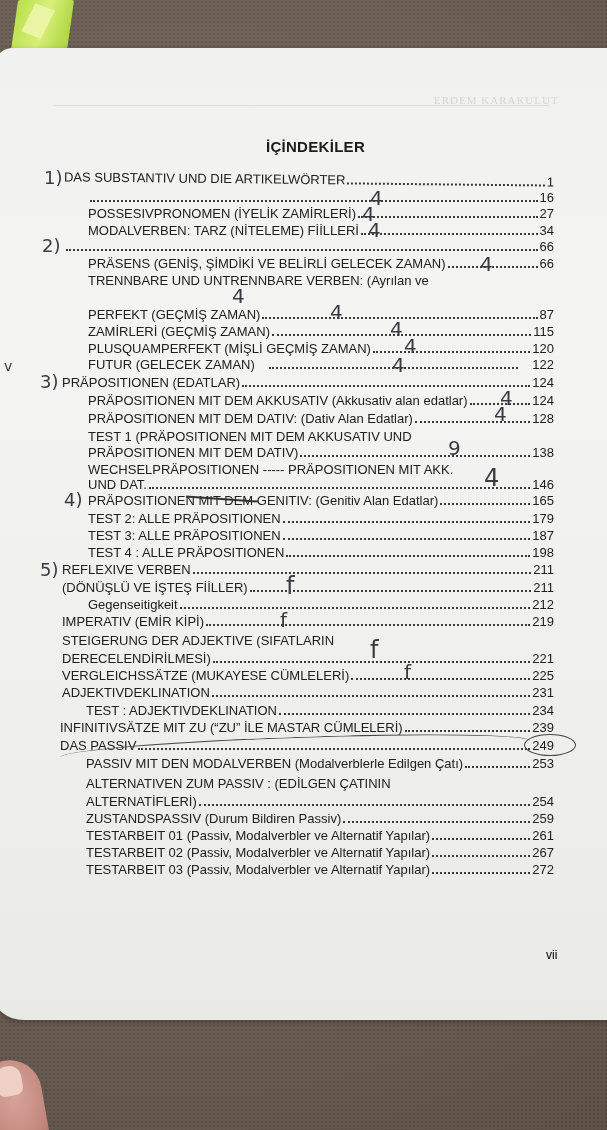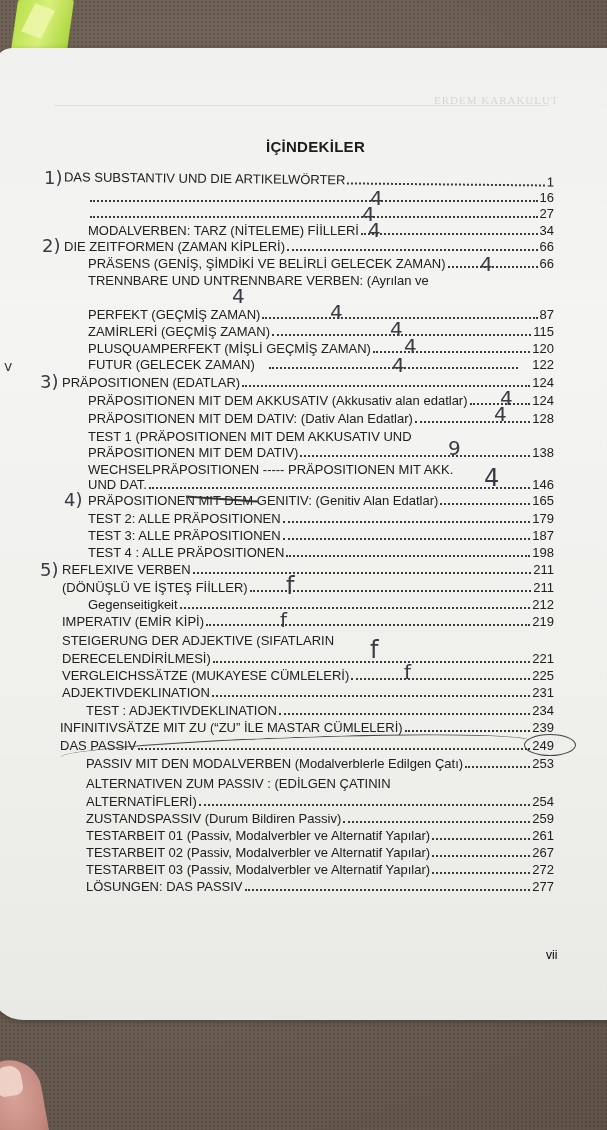--- a/index.html
+++ b/index.html
@@ -105,30 +105,30 @@
   <div class="entry" style="left:64px;top:172px;width:490px;transform:rotate(0.6deg);">
     <span class="label">DAS SUBSTANTIV UND DIE ARTIKELWÖRTER</span>
     <span class="dots"></span>
     <span class="page-num">1</span>
   </div>
   <div class="entry" style="left:88px;top:190px;width:466px;">
     <span class="dots"></span>
     <span class="page-num">16</span>
   </div>
   <div class="entry" style="left:88px;top:206px;width:466px;">
+    <span class="label">POSSESIVPRONOMEN   (İYELİK ZAMİRLERİ)</span>
     <span class="dots"></span>
     <span class="page-num">27</span>
   </div>
   <div class="entry" style="left:88px;top:223px;width:466px;">
     <span class="label">MODALVERBEN:  TARZ (NİTELEME) FİİLLERİ</span>
     <span class="dots"></span>
     <span class="page-num">34</span>
   </div>
   <div class="entry" style="left:64px;top:239px;width:490px;">
-    <span class="label">DIE ZEITFORMEN   (ZAMAN KİPLERİ)</span>
     <span class="dots"></span>
     <span class="page-num">66</span>
   </div>
   <div class="entry" style="left:88px;top:256px;width:466px;">
     <span class="label">PRÄSENS   (GENİŞ, ŞİMDİKİ  VE BELİRLİ GELECEK ZAMAN)</span>
     <span class="dots"></span>
     <span class="page-num">66</span>
   </div>
   <div class="wrap-line" style="left:88px;top:273px;">TRENNBARE UND UNTRENNBARE VERBEN:  (Ayrılan ve</div>
   <div class="entry" style="left:88px;top:307px;width:466px;">
@@ -272,25 +272,20 @@
   </div>
   <div class="entry" style="left:86px;top:845px;width:468px;">
     <span class="label">TESTARBEIT 02 (Passiv, Modalverbler ve Alternatif Yapılar)</span>
     <span class="dots"></span>
     <span class="page-num">267</span>
   </div>
   <div class="entry" style="left:86px;top:862px;width:468px;">
     <span class="label">TESTARBEIT 03 (Passiv, Modalverbler ve Alternatif Yapılar)</span>
     <span class="dots"></span>
     <span class="page-num">272</span>
-  </div>
-  <div class="entry" style="left:86px;top:879px;width:468px;">
-    <span class="label">LÖSUNGEN: DAS PASSIV</span>
-    <span class="dots"></span>
-    <span class="page-num">277</span>
   </div>
 </div>
 
 <div class="hand num" style="left:44px;top:168px;">1)</div>
 <div class="hand num" style="left:42px;top:236px;">2)</div>
 <div class="hand num" style="left:40px;top:372px;">3)</div>
 <div class="hand num" style="left:64px;top:490px;">4)</div>
 <div class="hand num" style="left:40px;top:560px;">5)</div>
 <div class="hand" style="left:4px;top:356px;font-size:14px;">v</div>
 

